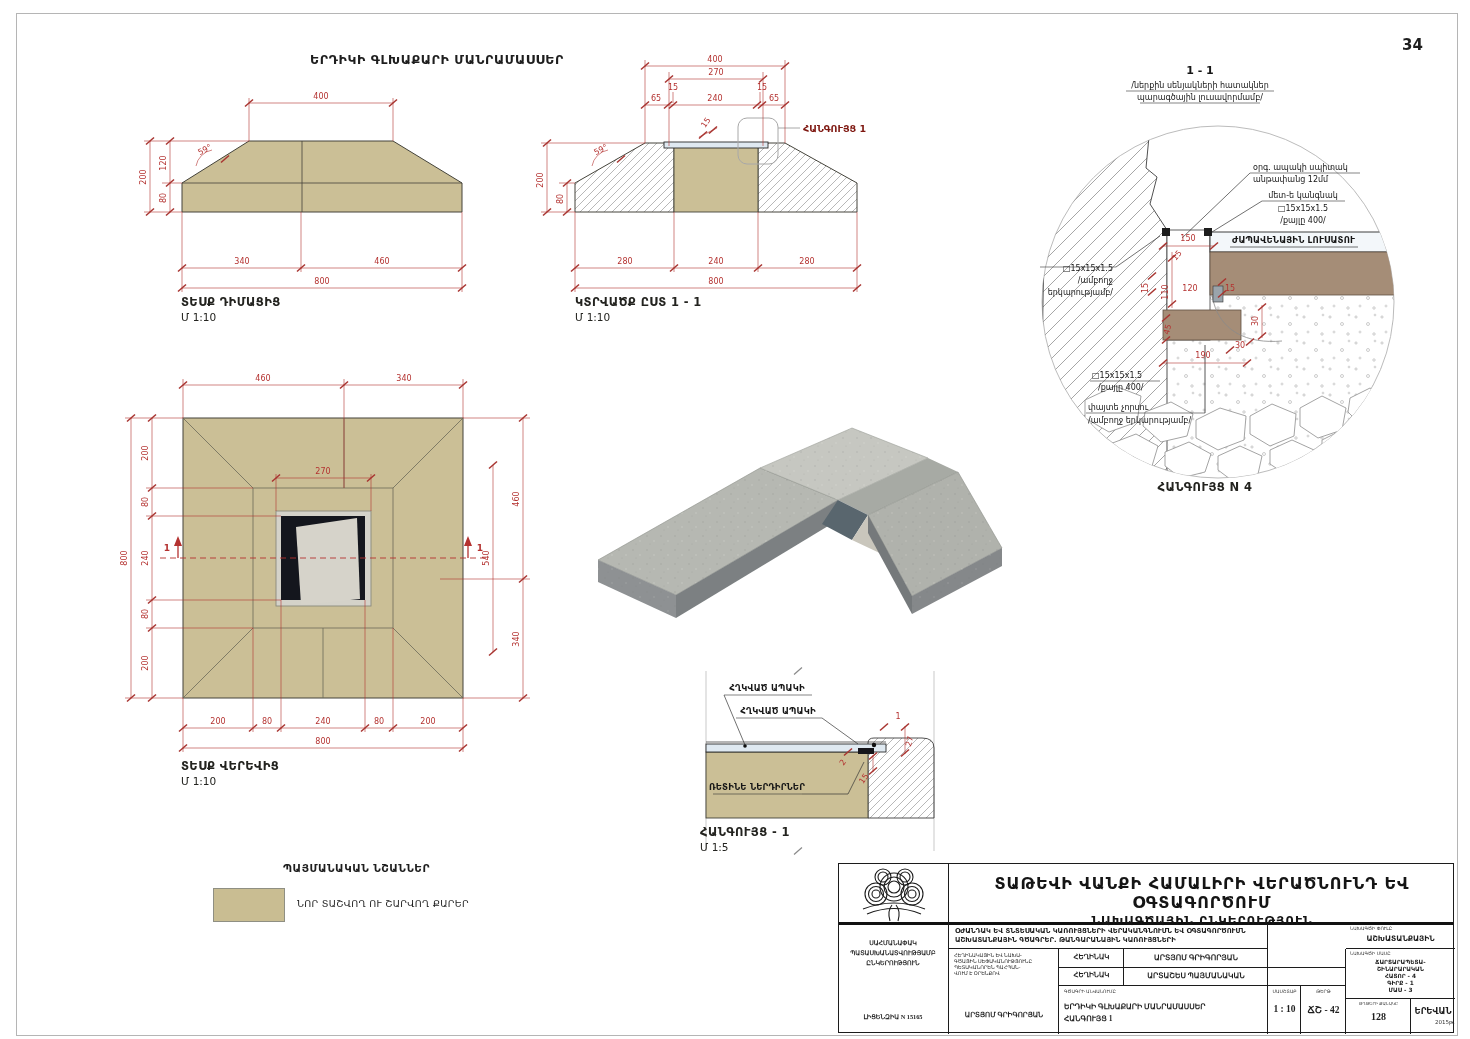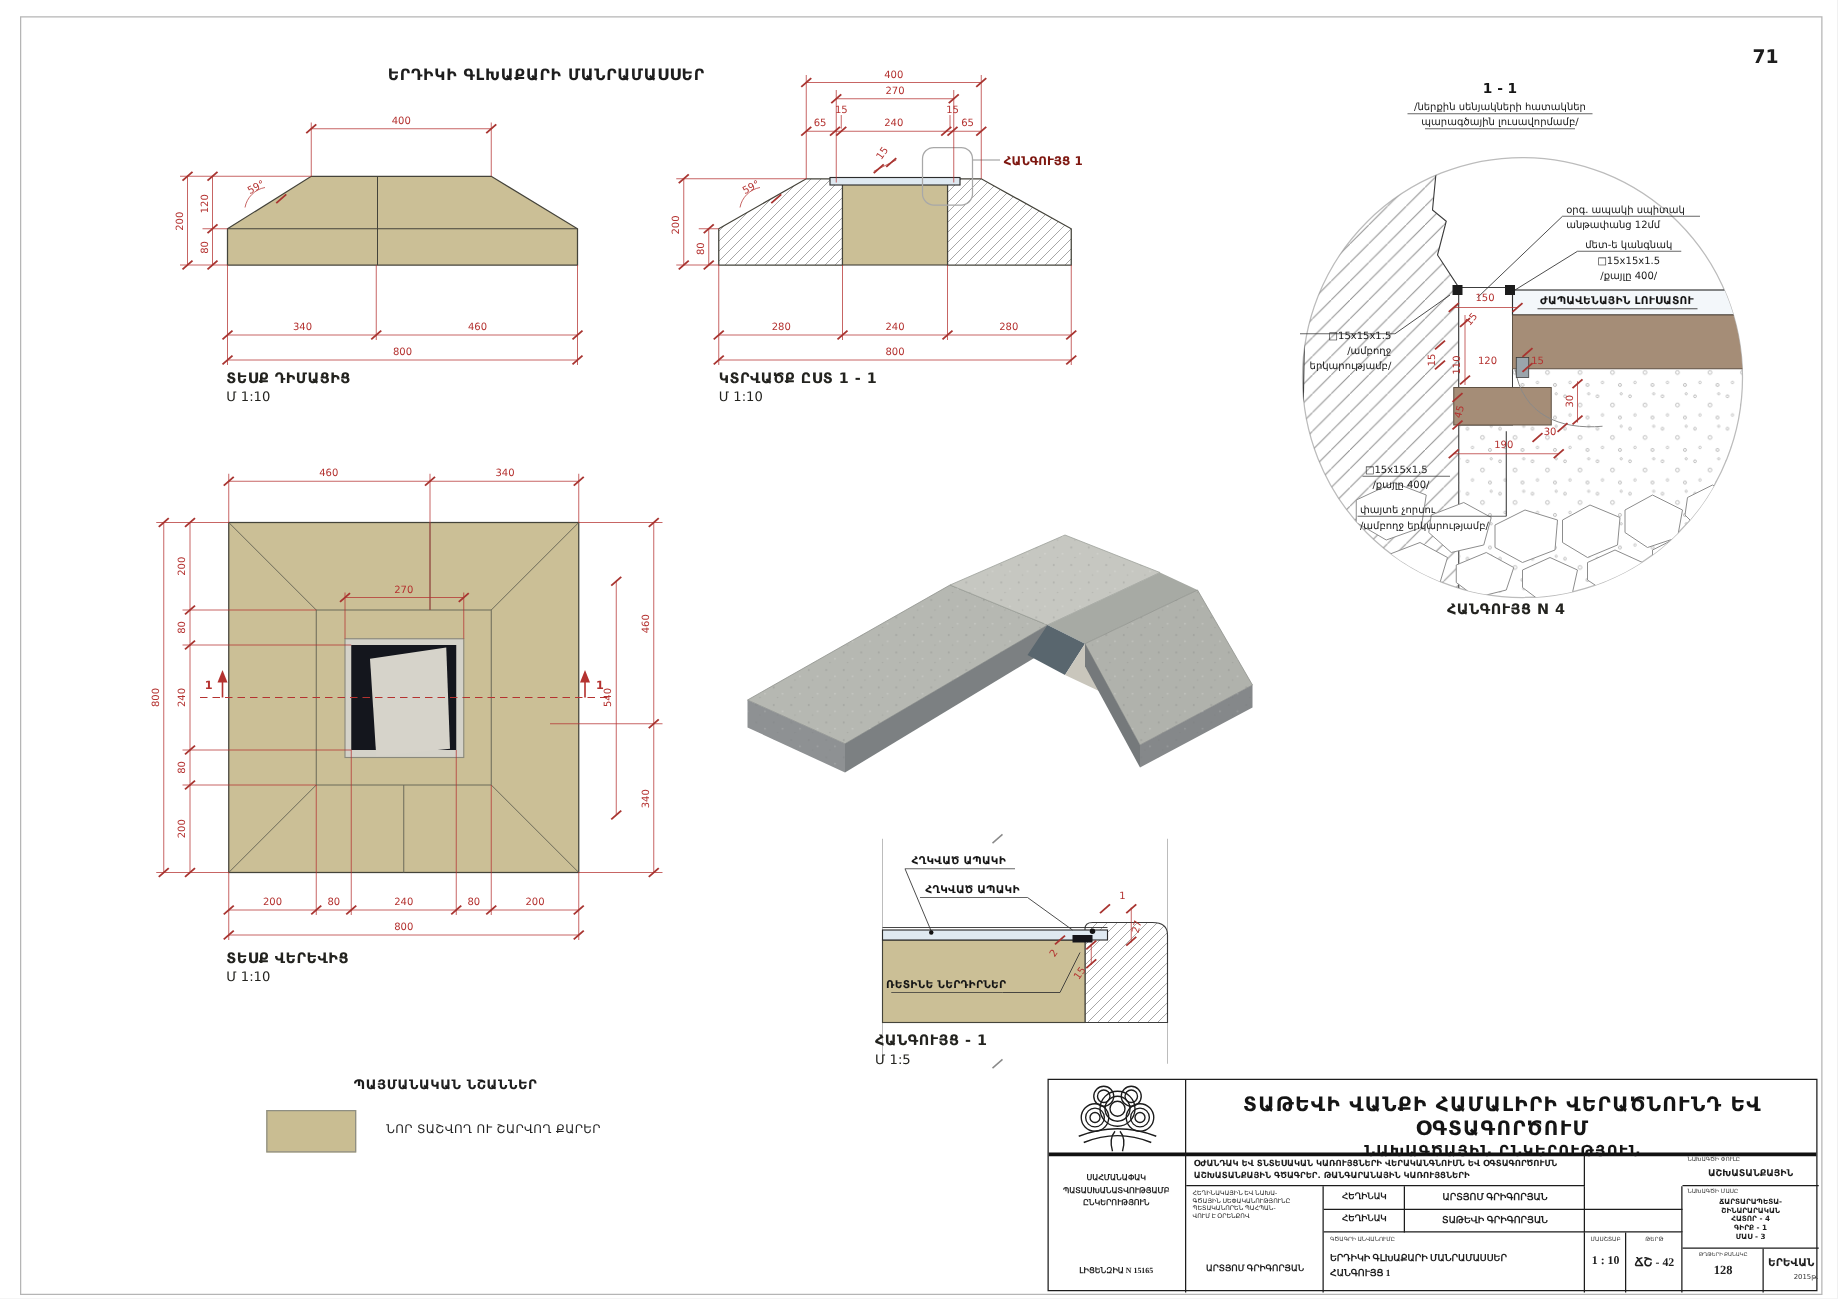--- a/index.html
+++ b/index.html
@@ -30,21 +30,21 @@
   .t58b{font-size:5.8px;font-weight:bold;line-height:7px;}
   .ctr{text-align:center;}
   .frame{position:absolute;left:16px;top:13px;width:1440px;height:1021px;border:1px solid #b5b5b5;pointer-events:none;}
 </style>
 </head>
 <body>
 
 <div class="sheet">
   <div class="frame"></div>
 
-  <div class="abs" style="left:1402px;top:36px;width:50px;font-size:15px;font-weight:bold;">71</div>
+  <div class="abs" style="left:1402px;top:36px;width:50px;font-size:15px;font-weight:bold;">34</div>
 
   <div class="abs" style="left:262px;top:52px;width:350px;text-align:center;font-size:12.5px;font-weight:bold;letter-spacing:.6px;">ԵՐԴԻԿԻ ԳԼԽԱՔԱՐԻ ՄԱՆՐԱՄԱՍՍԵՐ</div>
 
   <svg width="1470" height="1039" viewBox="0 0 1470 1039">
     <defs>
       <pattern id="hatch" width="8" height="8" patternUnits="userSpaceOnUse">
         <path d="M0,8 L8,0" stroke="#9a9a9a" stroke-width="0.7"></path>
       </pattern>
       <pattern id="hatchC" width="15" height="15" patternUnits="userSpaceOnUse">
         <path d="M0,15 L15,0" stroke="#8f8f8f" stroke-width="0.8"></path>
@@ -442,21 +442,21 @@
       <text class="dimt" x="845" y="764" text-anchor="middle" transform="rotate(-55 845 764)">2</text>
       <text class="dimt" x="866" y="780" text-anchor="middle" transform="rotate(-55 866 780)">15</text>
       <text class="dimt" x="912" y="742" text-anchor="middle" transform="rotate(-75 912 742)">27</text>
       <text class="cap" x="700" y="836">ՀԱՆԳՈՒՅՑ - 1</text>
       <text class="scl" x="700" y="851">Մ 1:5</text>
     </g>
   </svg>
 
   <div class="abs" style="left:283px;top:862px;font-size:10.5px;font-weight:bold;letter-spacing:.5px;">ՊԱՅՄԱՆԱԿԱՆ ՆՇԱՆՆԵՐ</div>
   <div class="abs" style="left:213px;top:888px;width:70px;height:32px;background:#c9bd92;border:1px solid #8f8f83;"></div>
-  <div class="abs" style="left:297px;top:898px;font-size:9.5px;letter-spacing:.3px;margin-left:12px;">ՆՈՐ ՏԱՇՎՈՂ ՈՒ ՇԱՐՎՈՂ ՔԱՐԵՐ</div>
+  <div class="abs" style="left:297px;top:898px;font-size:9.5px;letter-spacing:.3px;">ՆՈՐ ՏԱՇՎՈՂ ՈՒ ՇԱՐՎՈՂ ՔԱՐԵՐ</div>
 
   <div class="tb">
 
     <div class="thick" style="top:58px;"></div>
 
     <div class="cell bdR" style="left:0;top:0;width:110px;height:170px;">
       <svg width="90" height="56" viewBox="0 0 90 56" style="left:10px;top:3px;">
         <g fill="none" stroke="#1c1c1c" stroke-width="1.1">
           <circle cx="45" cy="20" r="14"></circle>
             <circle cx="45" cy="20" r="10"></circle>
@@ -508,21 +508,21 @@
       <div class="abs ctr t7b" style="left:0;top:4px;width:65px;">ՀԵՂԻՆԱԿ</div>
     </div>
     <div class="cell bdB bdR" style="left:285px;top:85px;width:144px;height:19px;">
       <div class="abs ctr t75b" style="left:0;top:4px;width:144px;">ԱՐՏՅՈՄ ԳՐԻԳՈՐՅԱՆ</div>
     </div>
     <div class="cell bdB" style="left:429px;top:85px;width:78px;height:19px;border-right:1px solid #1c1c1c;"></div>
     <div class="cell bdB bdR" style="left:220px;top:104px;width:65px;height:18px;">
       <div class="abs ctr t7b" style="left:0;top:3px;width:65px;">ՀԵՂԻՆԱԿ</div>
     </div>
     <div class="cell bdB bdR" style="left:285px;top:104px;width:144px;height:18px;">
-      <div class="abs ctr t75b" style="left:0;top:3px;width:144px;">ՏԱԹԵՎԻ ԳՐԻԳՈՐՅԱՆ</div>
+      <div class="abs ctr t75b" style="left:0;top:3px;width:144px;">ԱՐՏԱՇԵՍ ՊԱՅՄԱՆԱԿԱՆ</div>
     </div>
     <div class="cell bdB" style="left:429px;top:104px;width:78px;height:18px;border-right:1px solid #1c1c1c;"></div>
 
     <div class="cell bdR" style="left:220px;top:122px;width:209px;height:48px;">
       <div class="abs tiny" style="left:5px;top:3px;">ԳԾԱԳՐԻ ԱՆՎԱՆՈՒՄԸ</div>
       <div class="abs t75b" style="left:5px;top:16px;width:200px;">ԵՐԴԻԿԻ ԳԼԽԱՔԱՐԻ ՄԱՆՐԱՄԱՍՍԵՐ</div>
       <div class="abs t75b" style="left:5px;top:28px;width:200px;">ՀԱՆԳՈՒՅՑ 1</div>
     </div>
 
     <div class="cell bdR" style="left:429px;top:122px;width:33px;height:48px;">

